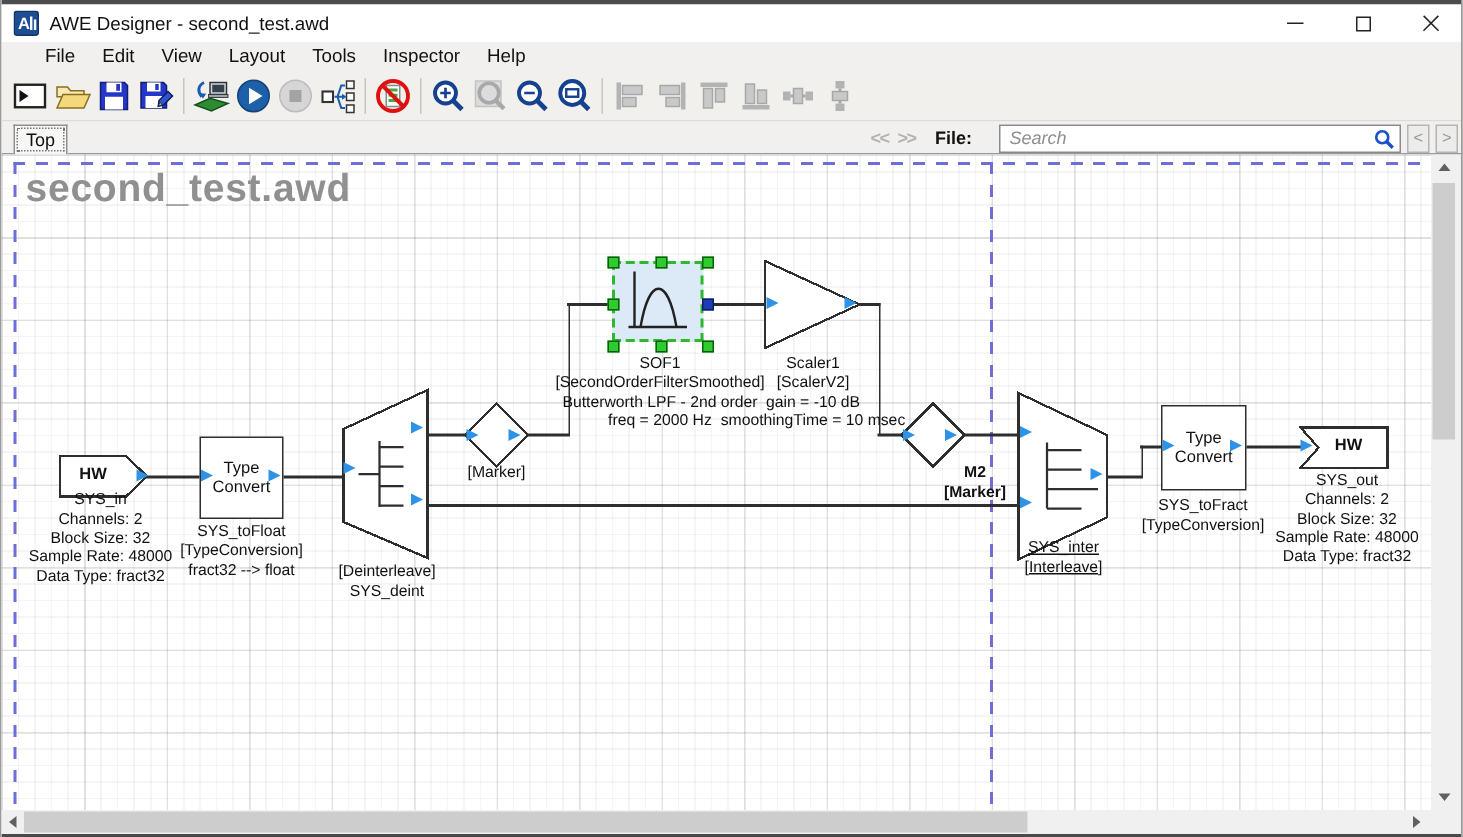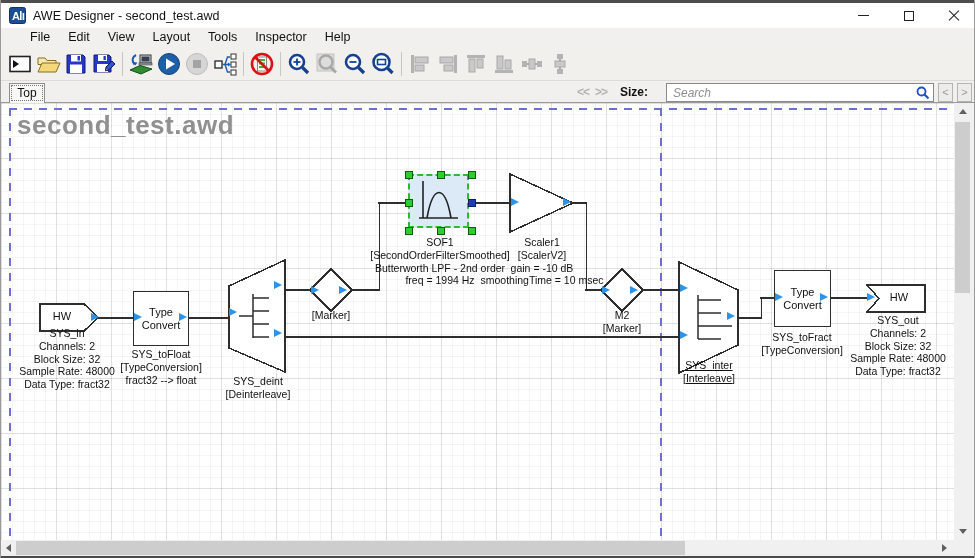--- a/index.html
+++ b/index.html
@@ -62,21 +62,21 @@
   
   #canvas-title { position:absolute; left:16px; top:7px; font-size:26px; font-weight:bold; color:#909090; letter-spacing:0.5px; }
   .dash-h { position:absolute; height:2px; background:repeating-linear-gradient(to right,#6e6ed6 0 8px,transparent 8px 15px); }
   .dash-v { position:absolute; width:2px;  background:repeating-linear-gradient(to bottom,#6e6ed6 0 8px,transparent 8px 15px); }
   .wire-h { position:absolute; height:1.5px; background:#2e2e2e; }
   .wire-v { position:absolute; width:1.5px;  background:#2e2e2e; }
   .pin { position:absolute; width:0; height:0; border-top:4.5px solid transparent; border-bottom:4.5px solid transparent; border-left:8.5px solid #2e93e6; }
   .cap { position:absolute; width:340px; margin-left:-170px; text-align:center; font-size:10.5px; line-height:12.8px; color:#111; white-space:nowrap; }
   .blockrect { position:absolute; background:#fff; border:1.5px solid #2e2e2e; display:flex; align-items:center; justify-content:center;
                font-size:11px; line-height:13px; text-align:center; white-space:pre-line; color:#111; }
-  .hwlabel { position:absolute; width:40px; text-align:center; font-size:11px; font-weight:400; color:#111; }
+  .hwlabel { position:absolute; width:40px; text-align:center; font-size:11px; font-weight:700; color:#111; }
   .blk { shape-rendering:crispEdges; }
 
   
   #sof1-wrap { position:absolute; left:404px; top:68px; width:71px; height:64px; }
   #sof1-block { position:absolute; left:3px; top:3px; width:61px; height:54px; background:#dce9f6; border:2px dashed #2eb82e; }
   .handle { position:absolute; width:8px; height:8px; background:#2ecc2e; border:1px solid #0b5e0b; }
   .handle-pin { position:absolute; width:8px; height:8px; background:#1d3db8; border:1px solid #0c1f66; }
 
   
   #vscroll { left:953px; top:103px; width:17px; height:437px; background:#f0f0f0; }
@@ -280,21 +280,21 @@
         <line x1="13" y1="16" x2="13" y2="18" stroke="#a8a8a8" stroke-width="2"></line>
       </svg>
     </div>
   </div>
 
   <div id="tabrow" class="abs">
     <div id="tab-top">Top</div>
     <div id="findbar">
       <span class="chev">&lt;&lt;</span>
       <span class="chev">&gt;&gt;</span>
-      <span id="find-label">Size:</span>
+      <span id="find-label">File:</span>
       <div id="find-input-wrap">
         <input id="find-input" type="text" placeholder="Search" style="">
         <svg width="14" height="14" viewBox="0 0 14 14" style="position:absolute;right:4px;top:3px;">
           <circle cx="5.5" cy="5.5" r="4" fill="none" stroke="#1a50c8" stroke-width="1.8"></circle>
           <line x1="8.5" y1="8.5" x2="12.5" y2="12.5" stroke="#1a50c8" stroke-width="2.2"></line>
         </svg>
       </div>
       <div class="navbtn">&lt;</div>
       <div class="navbtn">&gt;</div>
     </div>
@@ -350,22 +350,22 @@
     <svg class="abs" style="left:226px; top:155px;" width="60" height="118">
       <polygon class="blk" points="2,28 58,2 58,114 2,90" fill="#fff" stroke="#2e2e2e" stroke-width="1.5"></polygon>
       <g stroke="#2e2e2e" stroke-width="1.5" fill="none">
         <path d="M26 36 V80 M26 40 H42 M26 53 H42 M26 66 H42 M26 79 H42 M12 58 H26"></path>
       </g>
     </svg>
     <div class="pin" style="left:228px; top:205px;"></div>
     <div class="pin" style="left:273px; top:177.5px;"></div>
     <div class="pin" style="left:273px; top:225.5px;"></div>
     <div class="cap" style="left:257px; top:272px;">
+        <div>[Deinterleave]</div>
         <div>SYS_deint</div>
-        <div>[Deinterleave]</div>
       </div>
 
     <svg class="abs" style="left:307px; top:164px;" width="46" height="46">
       <polygon class="blk" points="23,2 44,23 23,44 2,23" fill="#fff" stroke="#2e2e2e" stroke-width="1.5"></polygon>
     </svg>
     <div class="pin" style="left:310px; top:182.5px;"></div>
     <div class="pin" style="left:338px; top:182.5px;"></div>
     <div class="cap" style="left:330px; top:206px;">
         <div>[Marker]</div>
       </div>
@@ -386,41 +386,41 @@
       <div class="handle" style="left:0; top:28px;"></div>
       <div class="handle-pin" style="left:63px; top:28px;"></div>
       <div class="handle" style="left:0; top:56px;"></div>
       <div class="handle" style="left:31.5px; top:56px;"></div>
       <div class="handle" style="left:63px; top:56px;"></div>
     </div>
     <div class="cap" style="left:439px; top:133px;">
         <div>SOF1</div>
         <div>[SecondOrderFilterSmoothed]</div>
         <div>Butterworth LPF - 2nd order</div>
-        <div>freq = 1994 Hz</div>
+        <div>freq = 2000 Hz</div>
       </div>
 
     <svg class="abs" style="left:508px; top:70px;" width="66" height="60">
       <polygon class="blk" points="1,1 64,30 1,59" fill="#fff" stroke="#2e2e2e" stroke-width="1.5"></polygon>
     </svg>
     <div class="pin" style="left:510px; top:95px;"></div>
     <div class="pin" style="left:562px; top:95px;"></div>
     <div class="cap" style="left:541px; top:133px;">
         <div>Scaler1</div>
         <div>[ScalerV2]</div>
         <div>gain = -10 dB</div>
         <div>smoothingTime = 10 msec</div>
       </div>
 
     <svg class="abs" style="left:598px; top:164px;" width="46" height="46">
       <polygon class="blk" points="23,2 44,23 23,44 2,23" fill="#fff" stroke="#2e2e2e" stroke-width="1.5"></polygon>
     </svg>
     <div class="pin" style="left:601px; top:182.5px;"></div>
     <div class="pin" style="left:629px; top:182.5px;"></div>
-    <div class="cap" style="left:621px; top:206px;">
+    <div class="cap" style="left:649px; top:206px;font-weight:bold;">
         <div>M2</div>
         <div>[Marker]</div>
       </div>
 
     <svg class="abs" style="left:677px; top:156px;" width="62" height="118">
       <polygon class="blk" points="1,3 60,31 60,86 1,114" fill="#fff" stroke="#2e2e2e" stroke-width="1.5"></polygon>
       <g stroke="#2e2e2e" stroke-width="1.5" fill="none">
         <path d="M20 36 V80 M20 41 H43 M20 54 H43 M20 67 H54 M20 80 H43"></path>
       </g>
     </svg>

